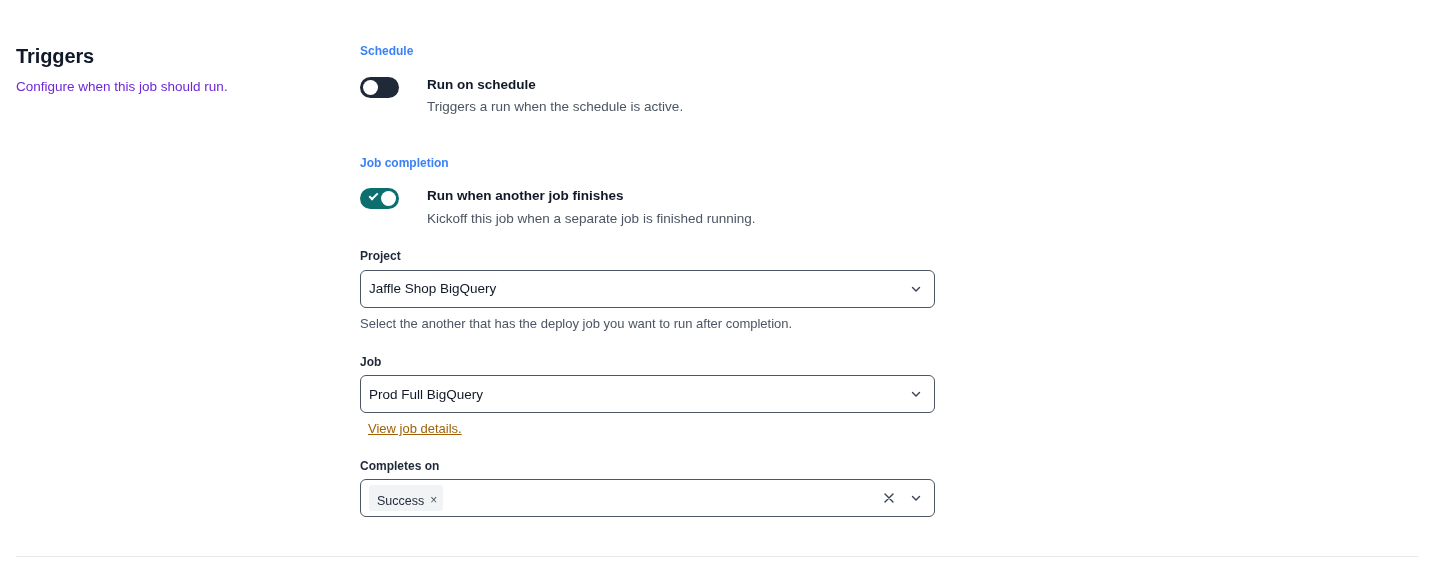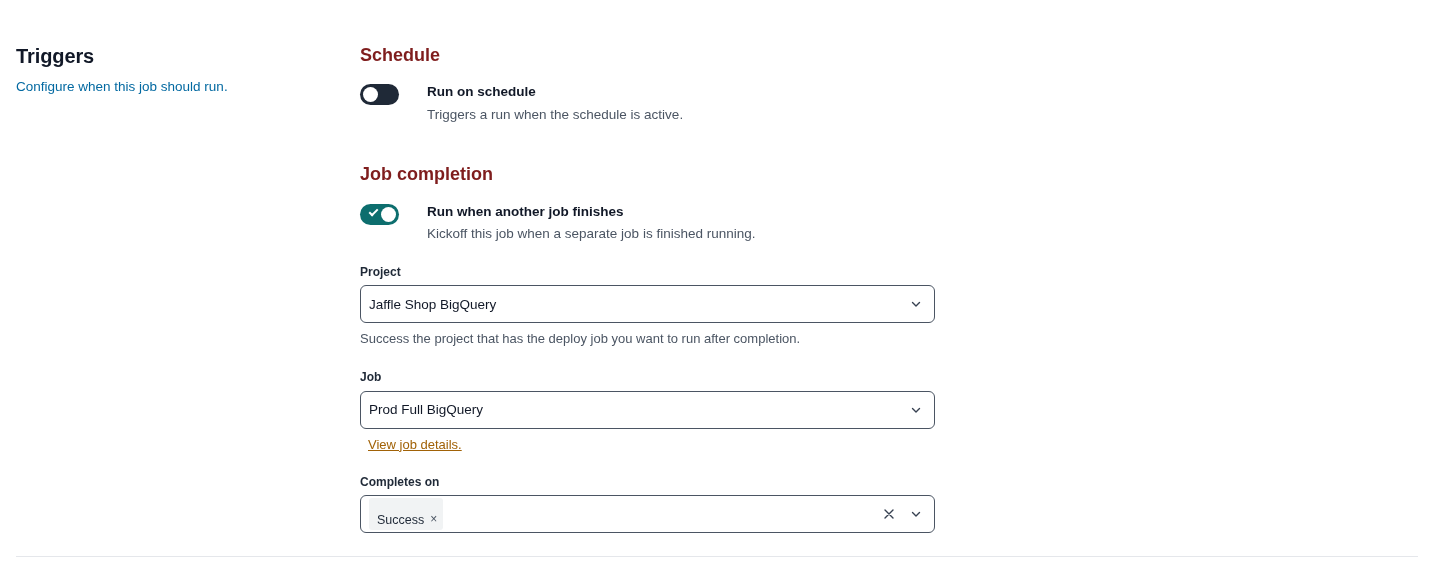--- a/index.html
+++ b/index.html
@@ -29,36 +29,36 @@
   .section-title {
     font-size: 20px;
     font-weight: bold;
     color: #111827;
     letter-spacing: -0.1px;
     margin: 0 0 10px 0;
     line-height: 1.2;
   }
   .section-desc {
     font-size: 13.5px;
-    color: #0369a1;
+    color: #6d28d9;
     line-height: 1.4;
     margin: 0;
   }
 
   
   .main-col {
     position: absolute;
     left: 360px;
     top: 44px;
     width: 640px;
   }
   .group-heading {
-    font-size: 18px;
+    font-size: 12px;
     font-weight: bold;
-    color: #7f1d1d;
+    color: #3b82f6;
     margin: 0 0 16px 0;
     line-height: 1.3;
   }
   .group-heading.second {
     margin-top: 40px;
   }
 
   
   .toggle-row {
     display: flex;
@@ -182,21 +182,21 @@
     align-items: center;
     padding: 0 56px 0 8px;
     cursor: text;
   }
   .tag {
     display: inline-flex;
     align-items: flex-start;
     gap: 6px;
     background: #f1f3f4;
     border-radius: 3px;
-    padding: 15px 6px 3px 8px;
+    padding: 9px 6px 3px 8px;
     font-size: 12.5px;
     color: #1f2937;
   }
   .tag-x {
     font-size: 12px;
     color: #4b5563;
     cursor: pointer;
     line-height: 1;
   }
   .ms-clear {
@@ -272,21 +272,21 @@
     <div class="field">
       <p class="field-label">Project</p>
       <div class="select">
         <span class="select-value">Jaffle Shop BigQuery</span>
         <span class="chevron">
           <svg viewBox="0 0 12 12" width="12" height="12" fill="none" stroke="currentColor" stroke-width="1.4">
             <path d="M2.5 4.5 L6 8 L9.5 4.5" stroke-linecap="round" stroke-linejoin="round"></path>
           </svg>
         </span>
       </div>
-      <p class="field-help">Success the project that has the deploy job you want to run after completion.</p>
+      <p class="field-help">Select the another that has the deploy job you want to run after completion.</p>
     </div>
 
     <div class="field">
       <p class="field-label">Job</p>
       <div class="select">
         <span class="select-value">Prod Full BigQuery</span>
         <span class="chevron">
           <svg viewBox="0 0 12 12" width="12" height="12" fill="none" stroke="currentColor" stroke-width="1.4">
             <path d="M2.5 4.5 L6 8 L9.5 4.5" stroke-linecap="round" stroke-linejoin="round"></path>
           </svg>

